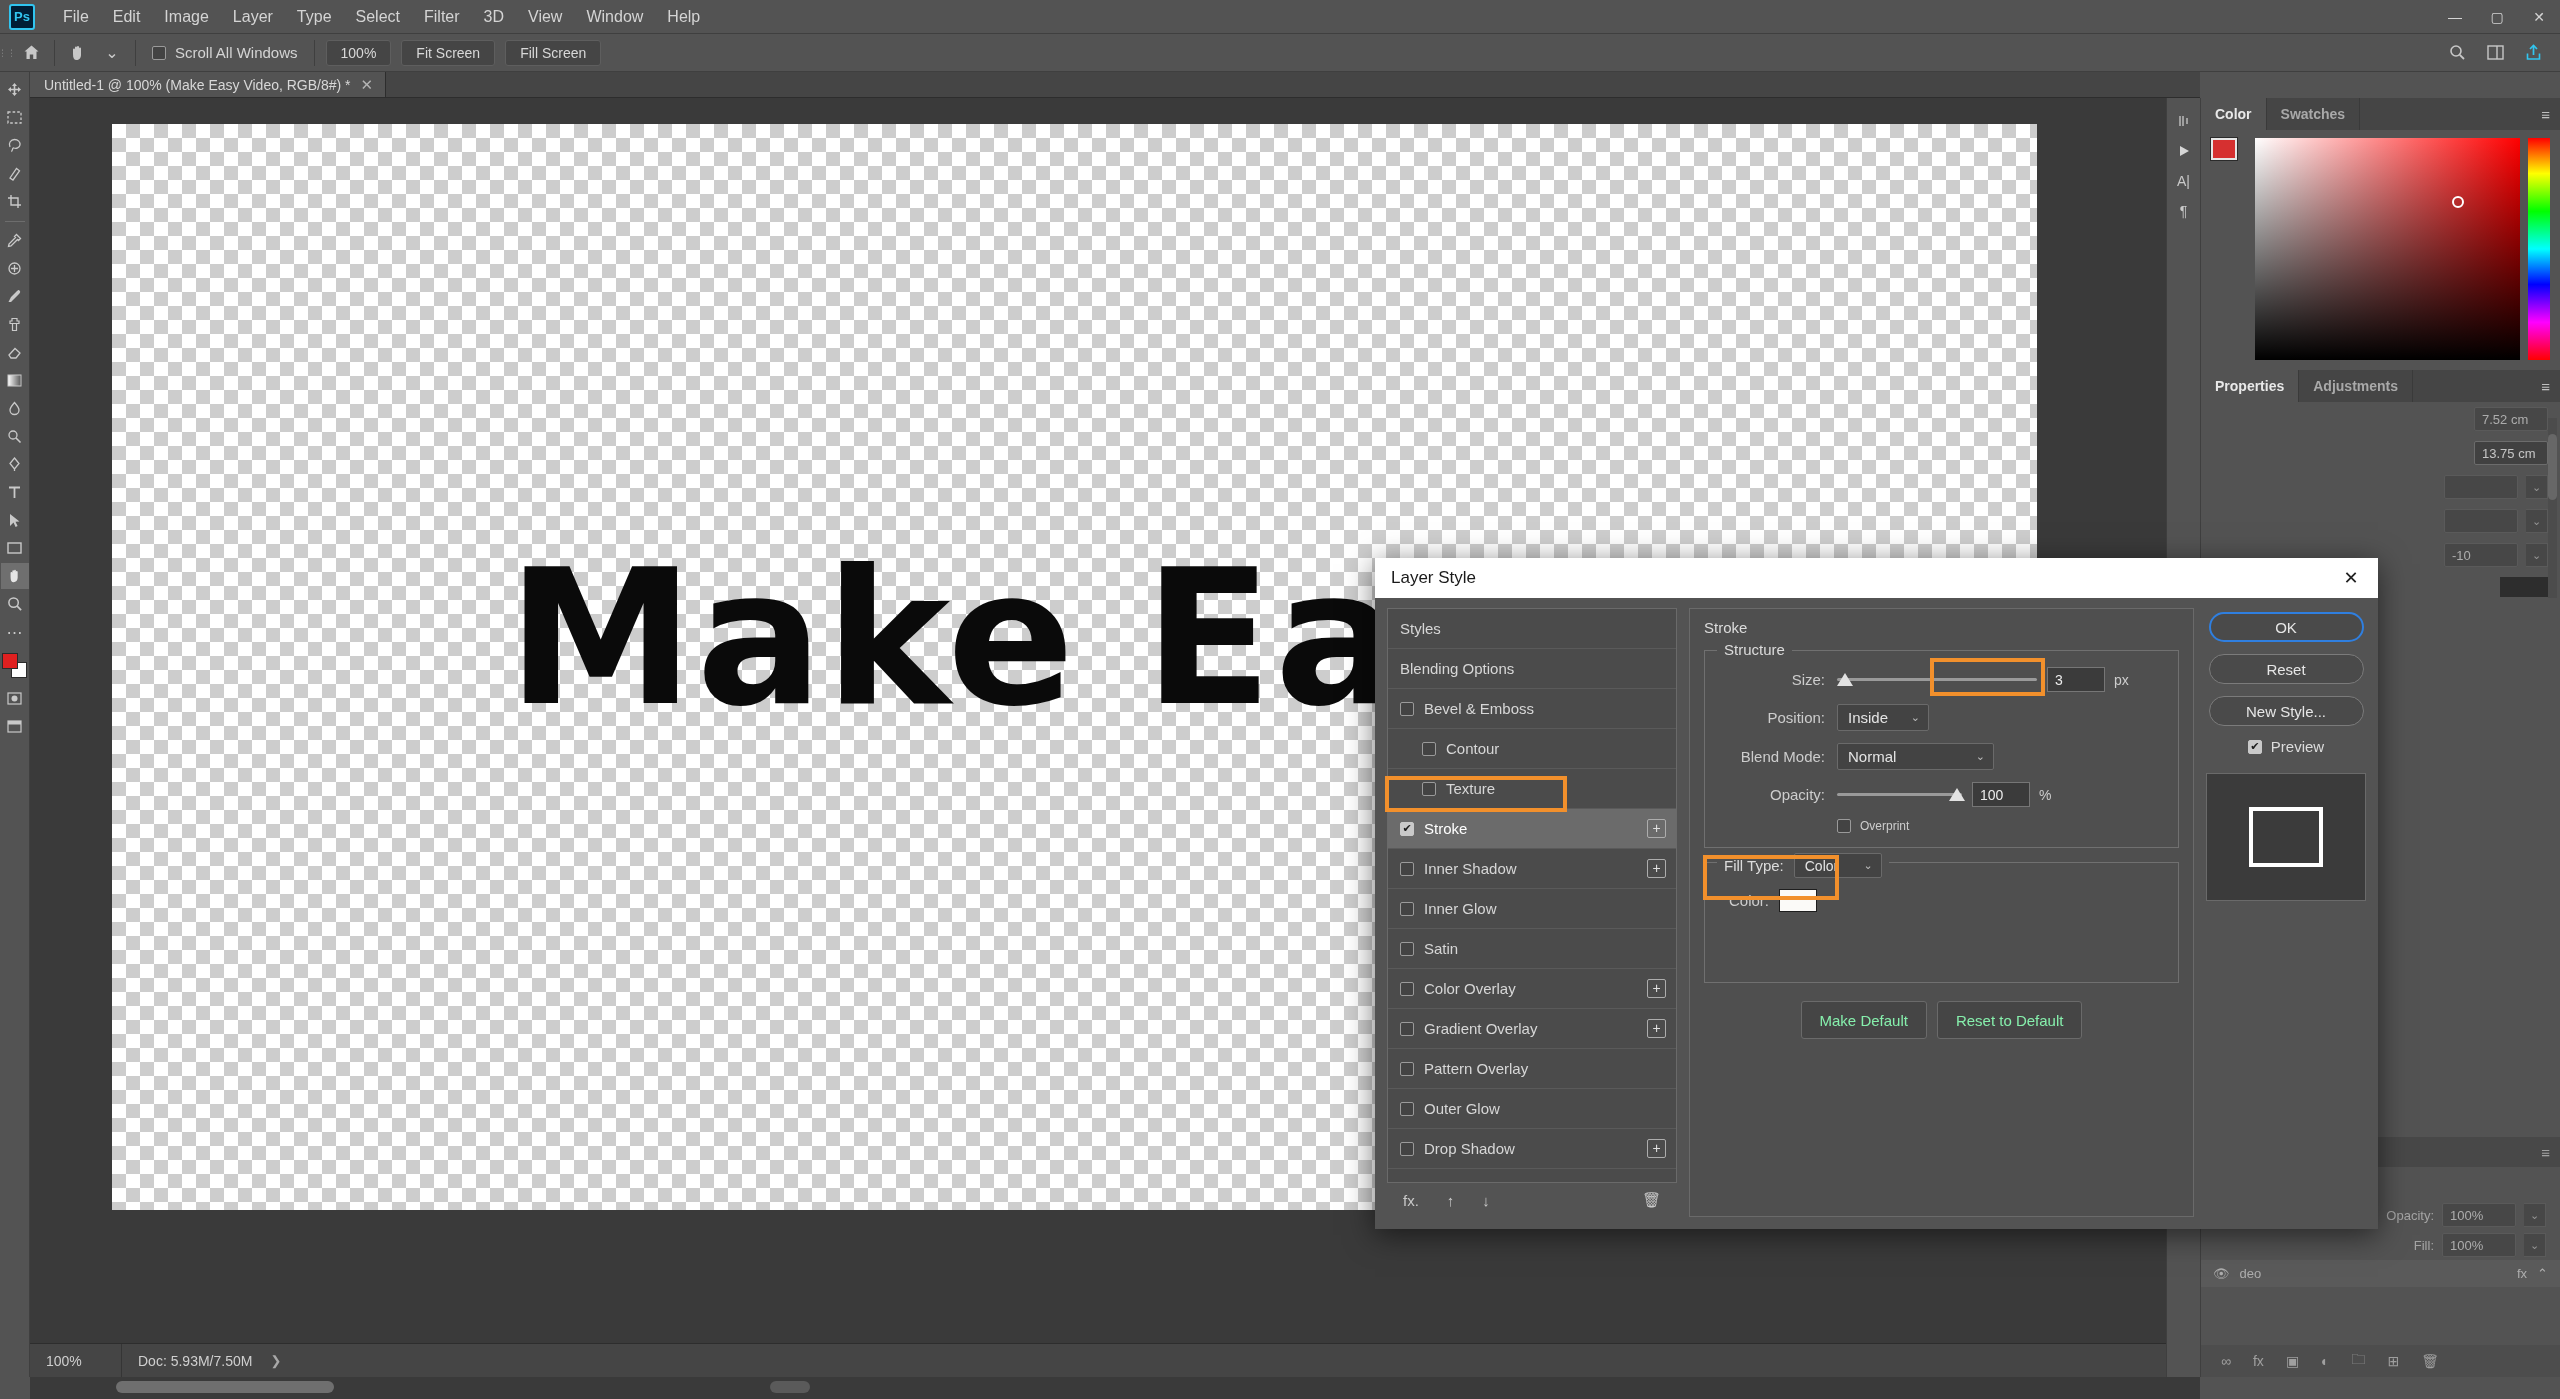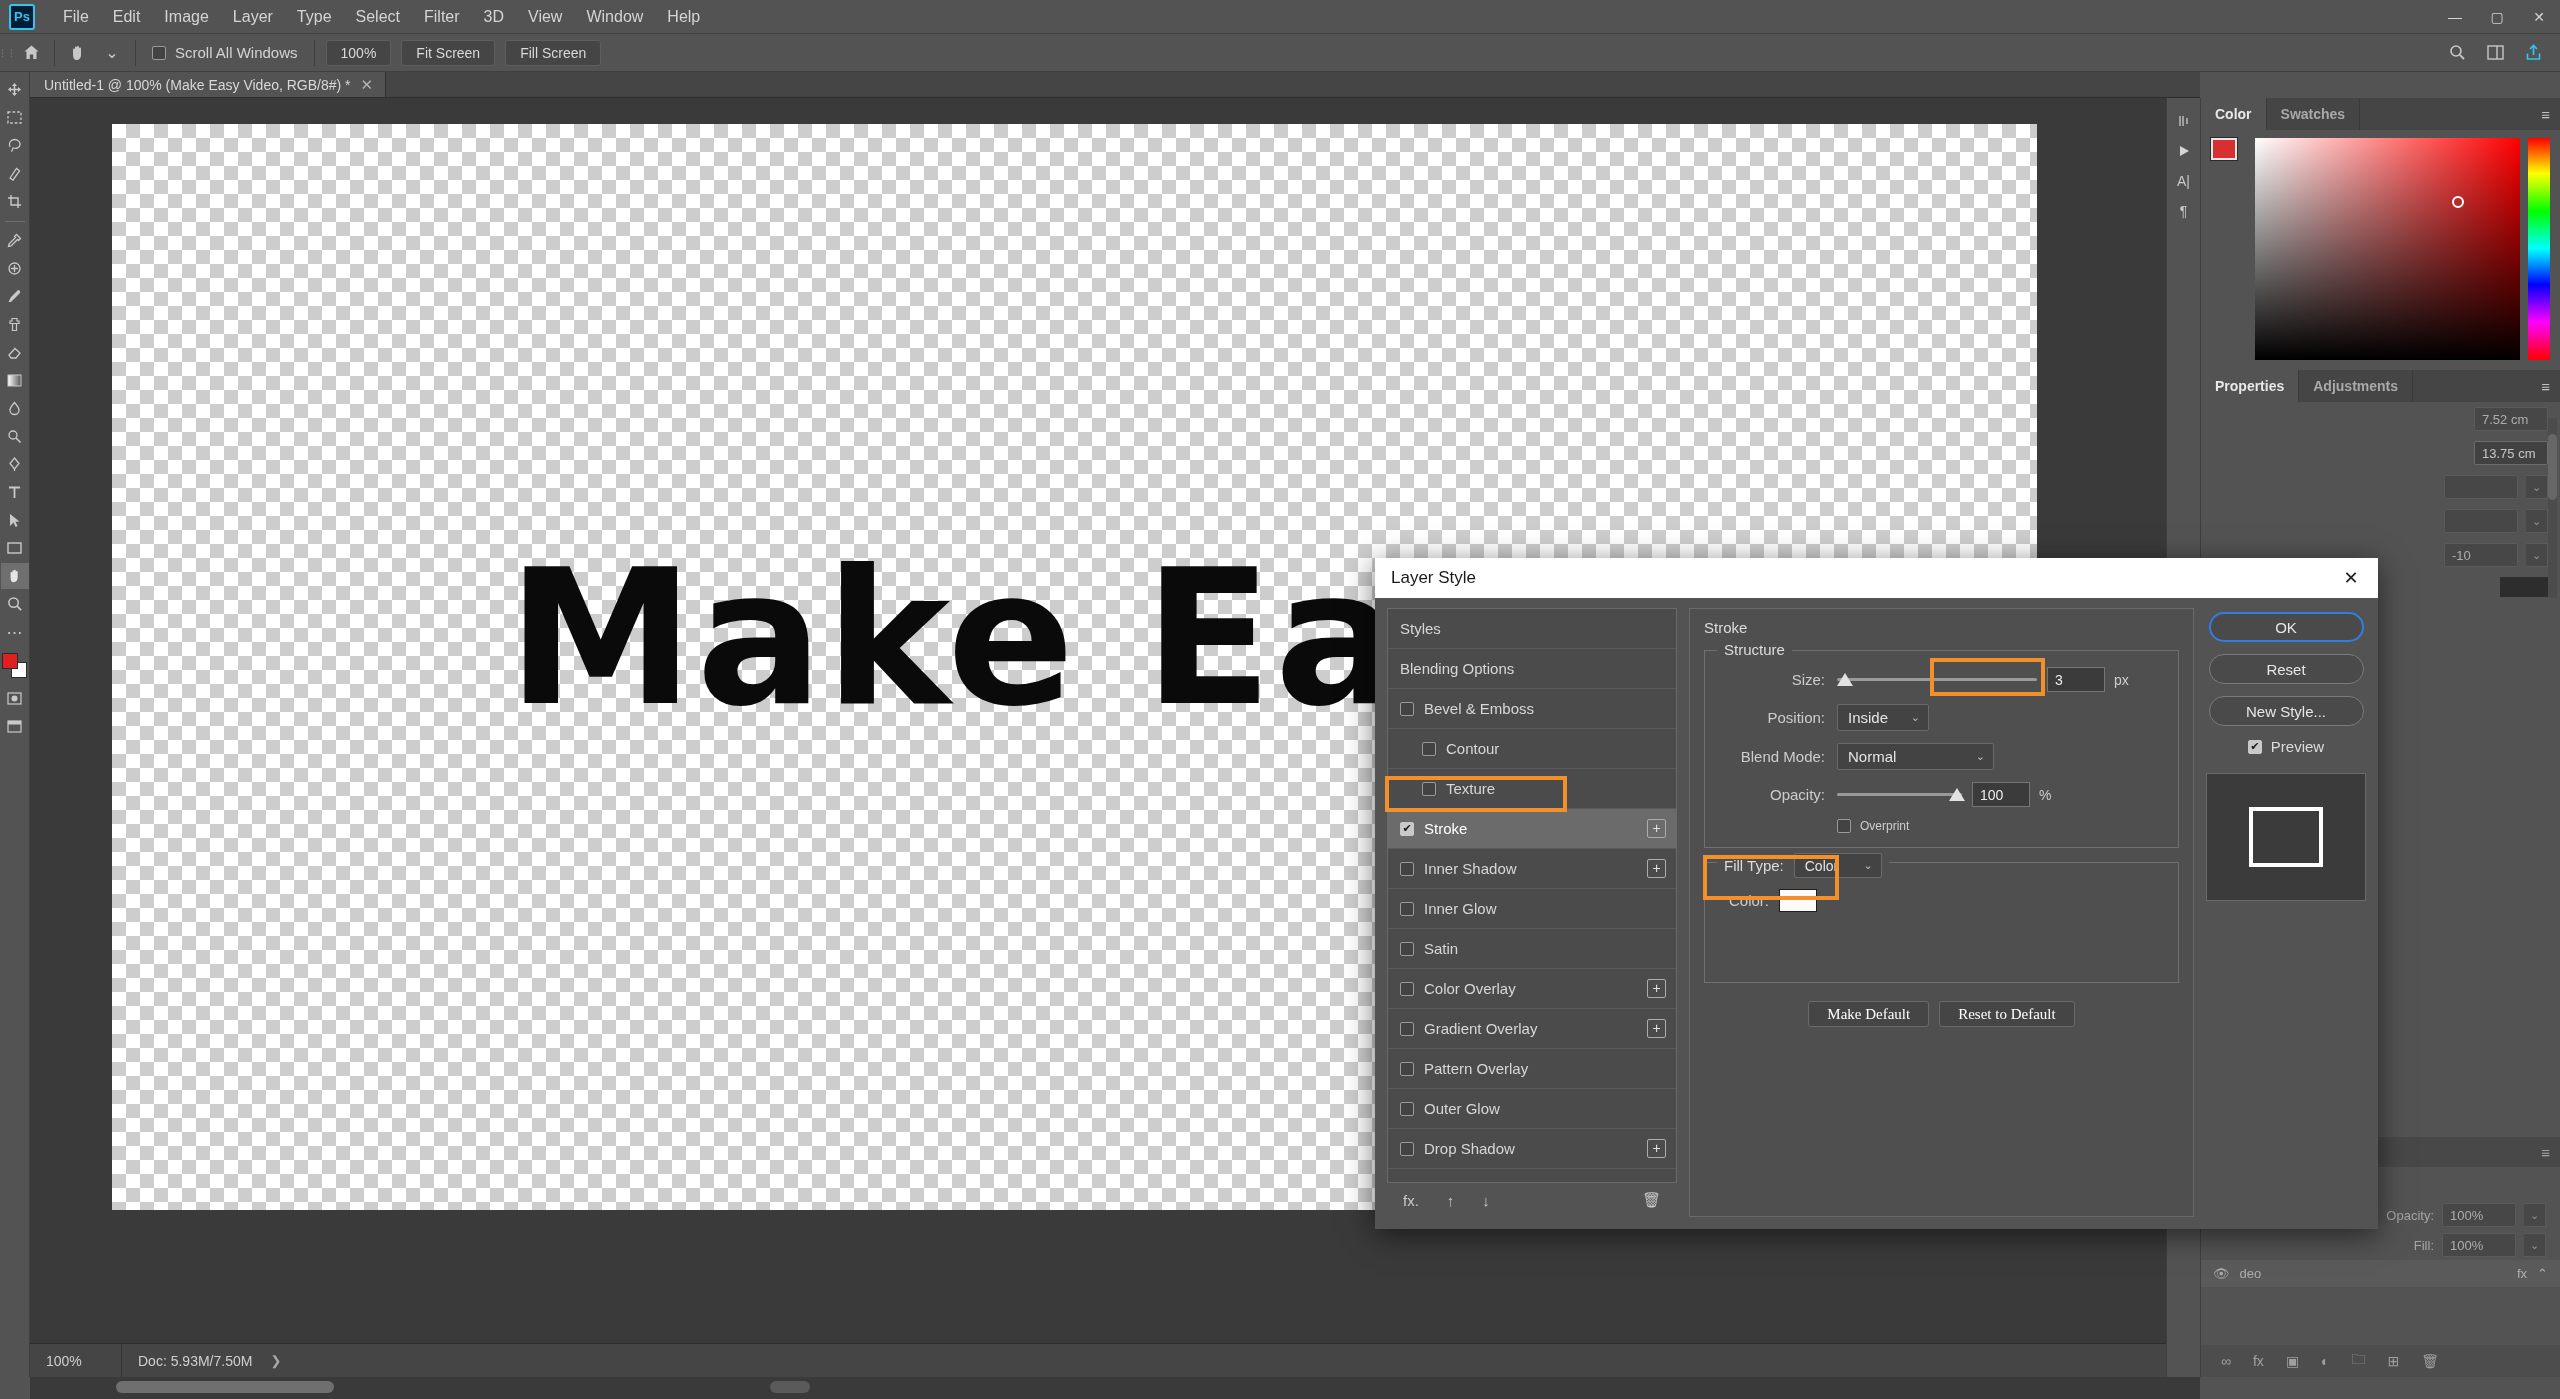--- a/index.html
+++ b/index.html
@@ -312,23 +312,23 @@
     color: #e4e4e4; font-size: 15px; display: flex; align-items: center;
     padding: 0 8px 0 10px; gap: 10px; justify-content: space-between;
   }
   .sel .cv { margin-left: auto; color: #bdbdbd; font-size: 11px; }
   .chkrow { display: flex; align-items: center; gap: 9px; color: #cdcdcd; font-size: 12px; }
   .colorsw {
     width: 38px; height: 23px; background: #fbfaf8; border: 1px solid #1e1e1e;
   }
   .defbtns { display: flex; gap: 10px; justify-content: center; margin-top: 18px; }
   .defbtn {
-    height: 26px; padding: 0 18px; background: #454545; border: 1px solid #6a6a6a;
-    border-radius: 3px; color: #ffffff; font-size: 15px;
-    display: flex; align-items: center; font-family: Liberation Serif, serif;
+    height: 38px; padding: 0 18px; background: #454545; border: 1px solid #6a6a6a;
+    border-radius: 3px; color: #86efac; font-size: 15px;
+    display: flex; align-items: center;
   }
 
   
   .btn-col { width: 160px; display: flex; flex-direction: column; align-items: center; gap: 12px; padding-top: 4px; }
   .dbtn {
     width: 155px; height: 30px; border-radius: 15px; background: #4a4a4a;
     border: 1px solid #7b7b7b; color: #e6e6e6; font-size: 15px;
     display: flex; align-items: center; justify-content: center;
   }
   .dbtn.primary { border: 2px solid #2f7fe0; background: #4a4a4a; }

